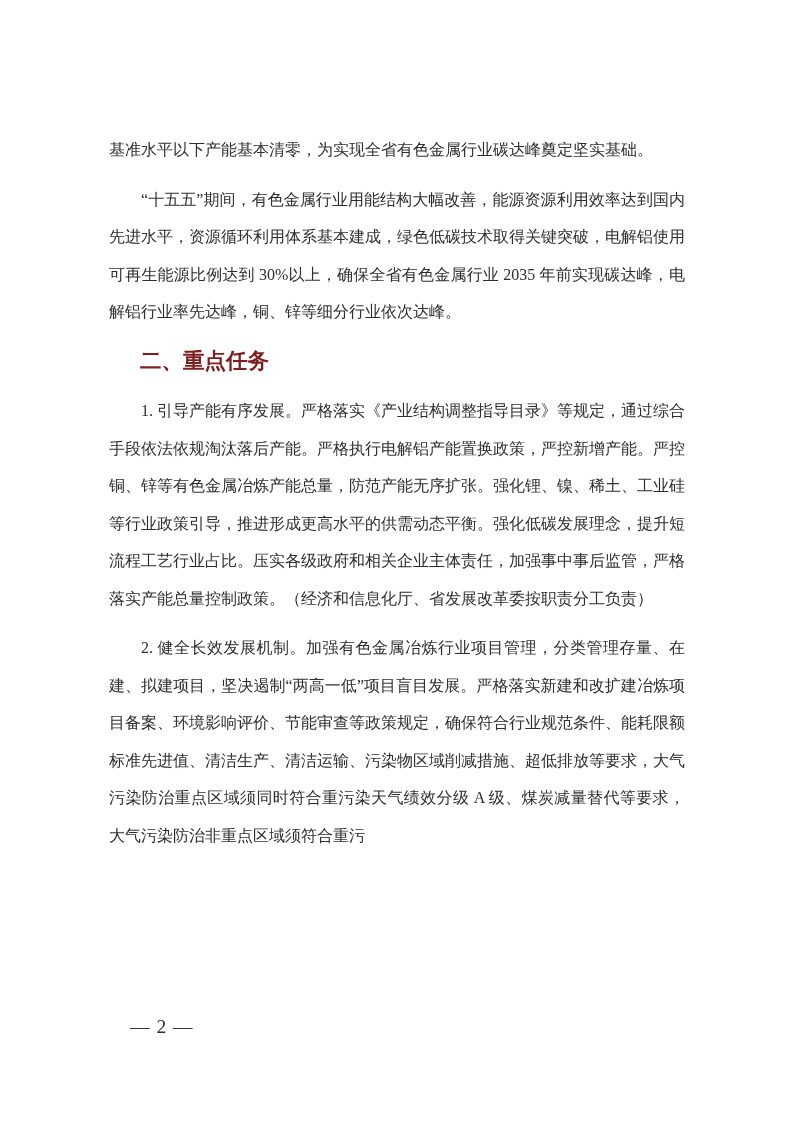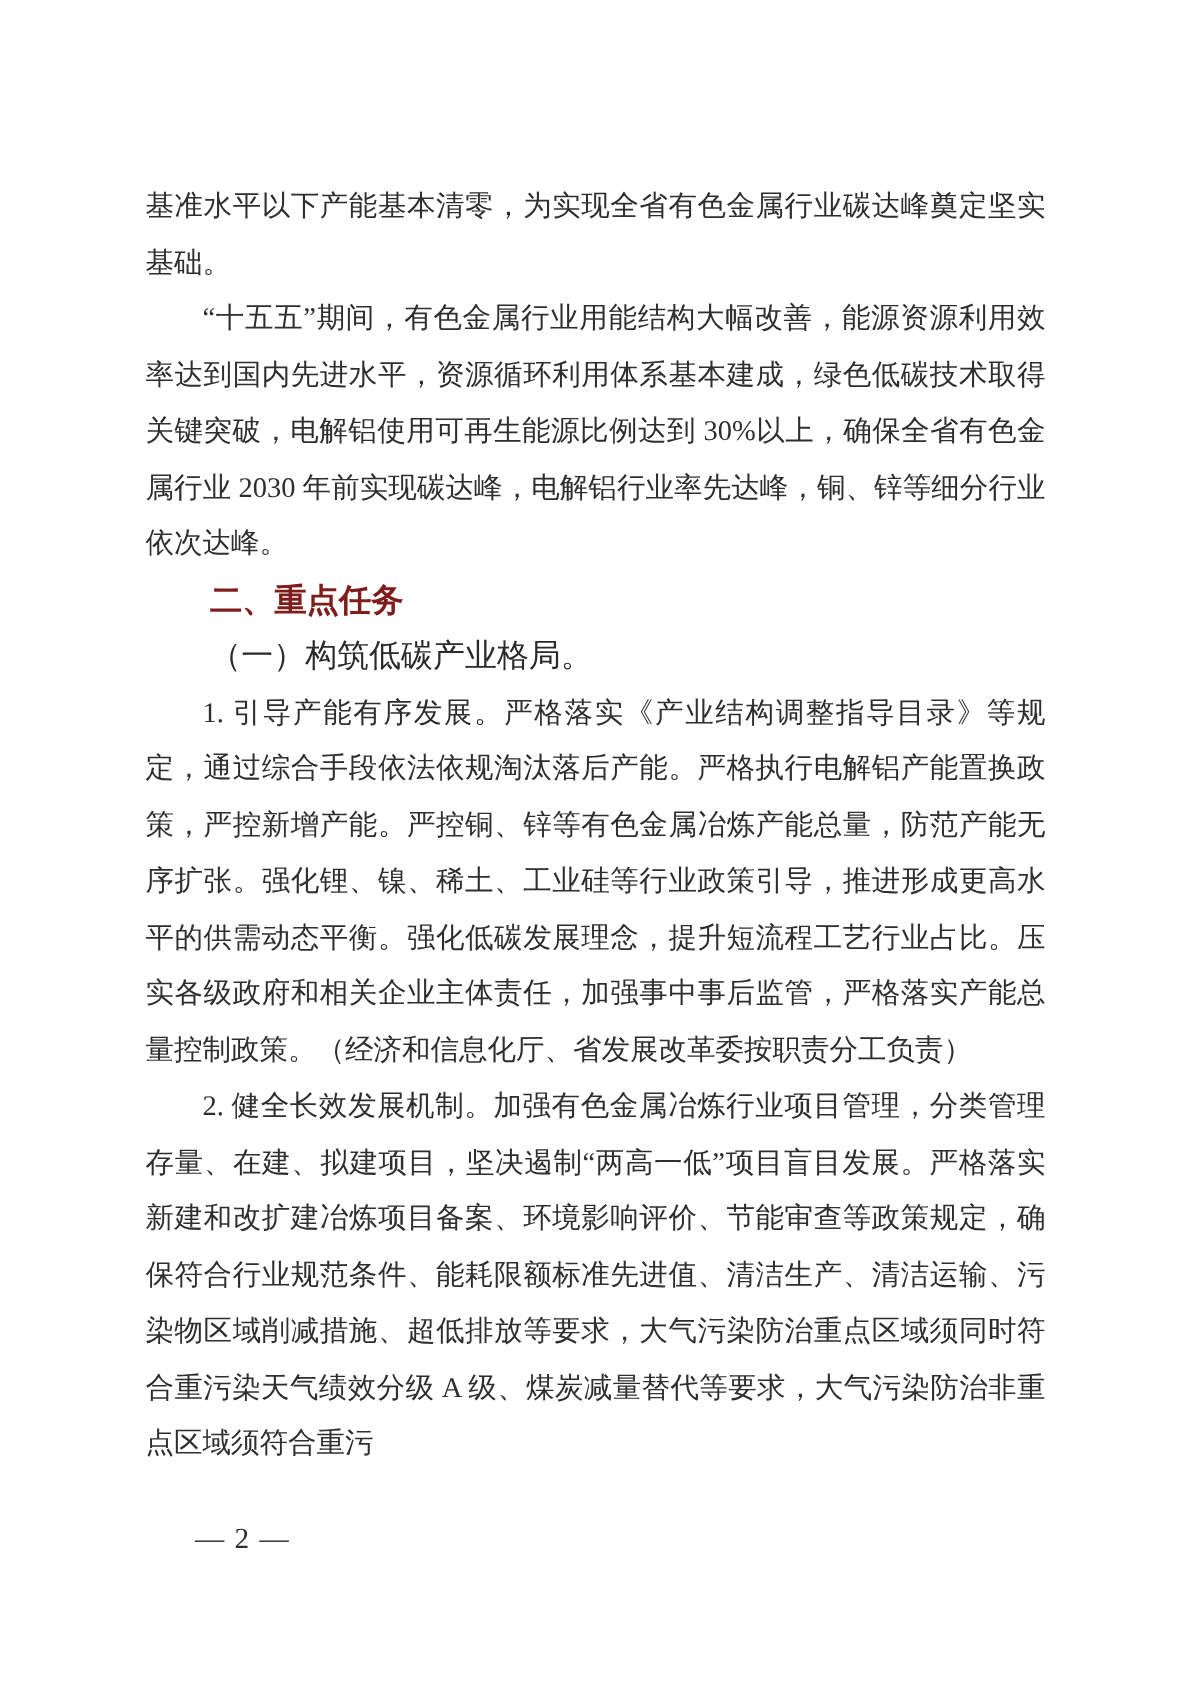--- a/index.html
+++ b/index.html
@@ -16,22 +16,22 @@
     font-family: "Liberation Serif", "DejaVu Serif", serif;
     color: #2e2e2e;
   }
   .body-text {
     position: absolute;
     left: 97px;
     top: 119px;
     width: 600px;
   }
   .para {
-    margin: 0;
-    font-size: 19px;
+    margin: 12px;
+    font-size: 16px;
     line-height: 37.5px;
     text-align: justify;
     text-indent: 2em;
     word-break: break-all;
   }
   .para.no-indent {
     text-indent: 0;
   }
   .section-heading {
     margin: 0;
@@ -59,20 +59,19 @@
     letter-spacing: 1px;
     color: #2e2e2e;
   }
 </style>
 </head>
 <body>
 
 <div class="page">
   <div class="body-text">
     <p class="para no-indent">基准水平以下产能基本清零，为实现全省有色金属行业碳达峰奠定坚实基础。</p>
-    <p class="para">“十五五”期间，有色金属行业用能结构大幅改善，能源资源利用效率达到国内先进水平，资源循环利用体系基本建成，绿色低碳技术取得关键突破，电解铝使用可再生能源比例达到 30%以上，确保全省有色金属行业 2030 年前实现碳达峰，电解铝行业率先达峰，铜、锌等细分行业依次达峰。</p>
+    <p class="para">“十五五”期间，有色金属行业用能结构大幅改善，能源资源利用效率达到国内先进水平，资源循环利用体系基本建成，绿色低碳技术取得关键突破，电解铝使用可再生能源比例达到 30%以上，确保全省有色金属行业 2035 年前实现碳达峰，电解铝行业率先达峰，铜、锌等细分行业依次达峰。</p>
     <h2 class="section-heading">二、重点任务</h2>
-    <p class="subsection-heading">（一）构筑低碳产业格局。</p>
     <p class="para">1. 引导产能有序发展。严格落实《产业结构调整指导目录》等规定，通过综合手段依法依规淘汰落后产能。严格执行电解铝产能置换政策，严控新增产能。严控铜、锌等有色金属冶炼产能总量，防范产能无序扩张。强化锂、镍、稀土、工业硅等行业政策引导，推进形成更高水平的供需动态平衡。强化低碳发展理念，提升短流程工艺行业占比。压实各级政府和相关企业主体责任，加强事中事后监管，严格落实产能总量控制政策。（经济和信息化厅、省发展改革委按职责分工负责）</p>
     <p class="para">2. 健全长效发展机制。加强有色金属冶炼行业项目管理，分类管理存量、在建、拟建项目，坚决遏制“两高一低”项目盲目发展。严格落实新建和改扩建冶炼项目备案、环境影响评价、节能审查等政策规定，确保符合行业规范条件、能耗限额标准先进值、清洁生产、清洁运输、污染物区域削减措施、超低排放等要求，大气污染防治重点区域须同时符合重污染天气绩效分级 A 级、煤炭减量替代等要求，大气污染防治非重点区域须符合重污</p>
   </div>
   <div class="page-number">— 2 —</div>
 </div>
 
 </body></html>

